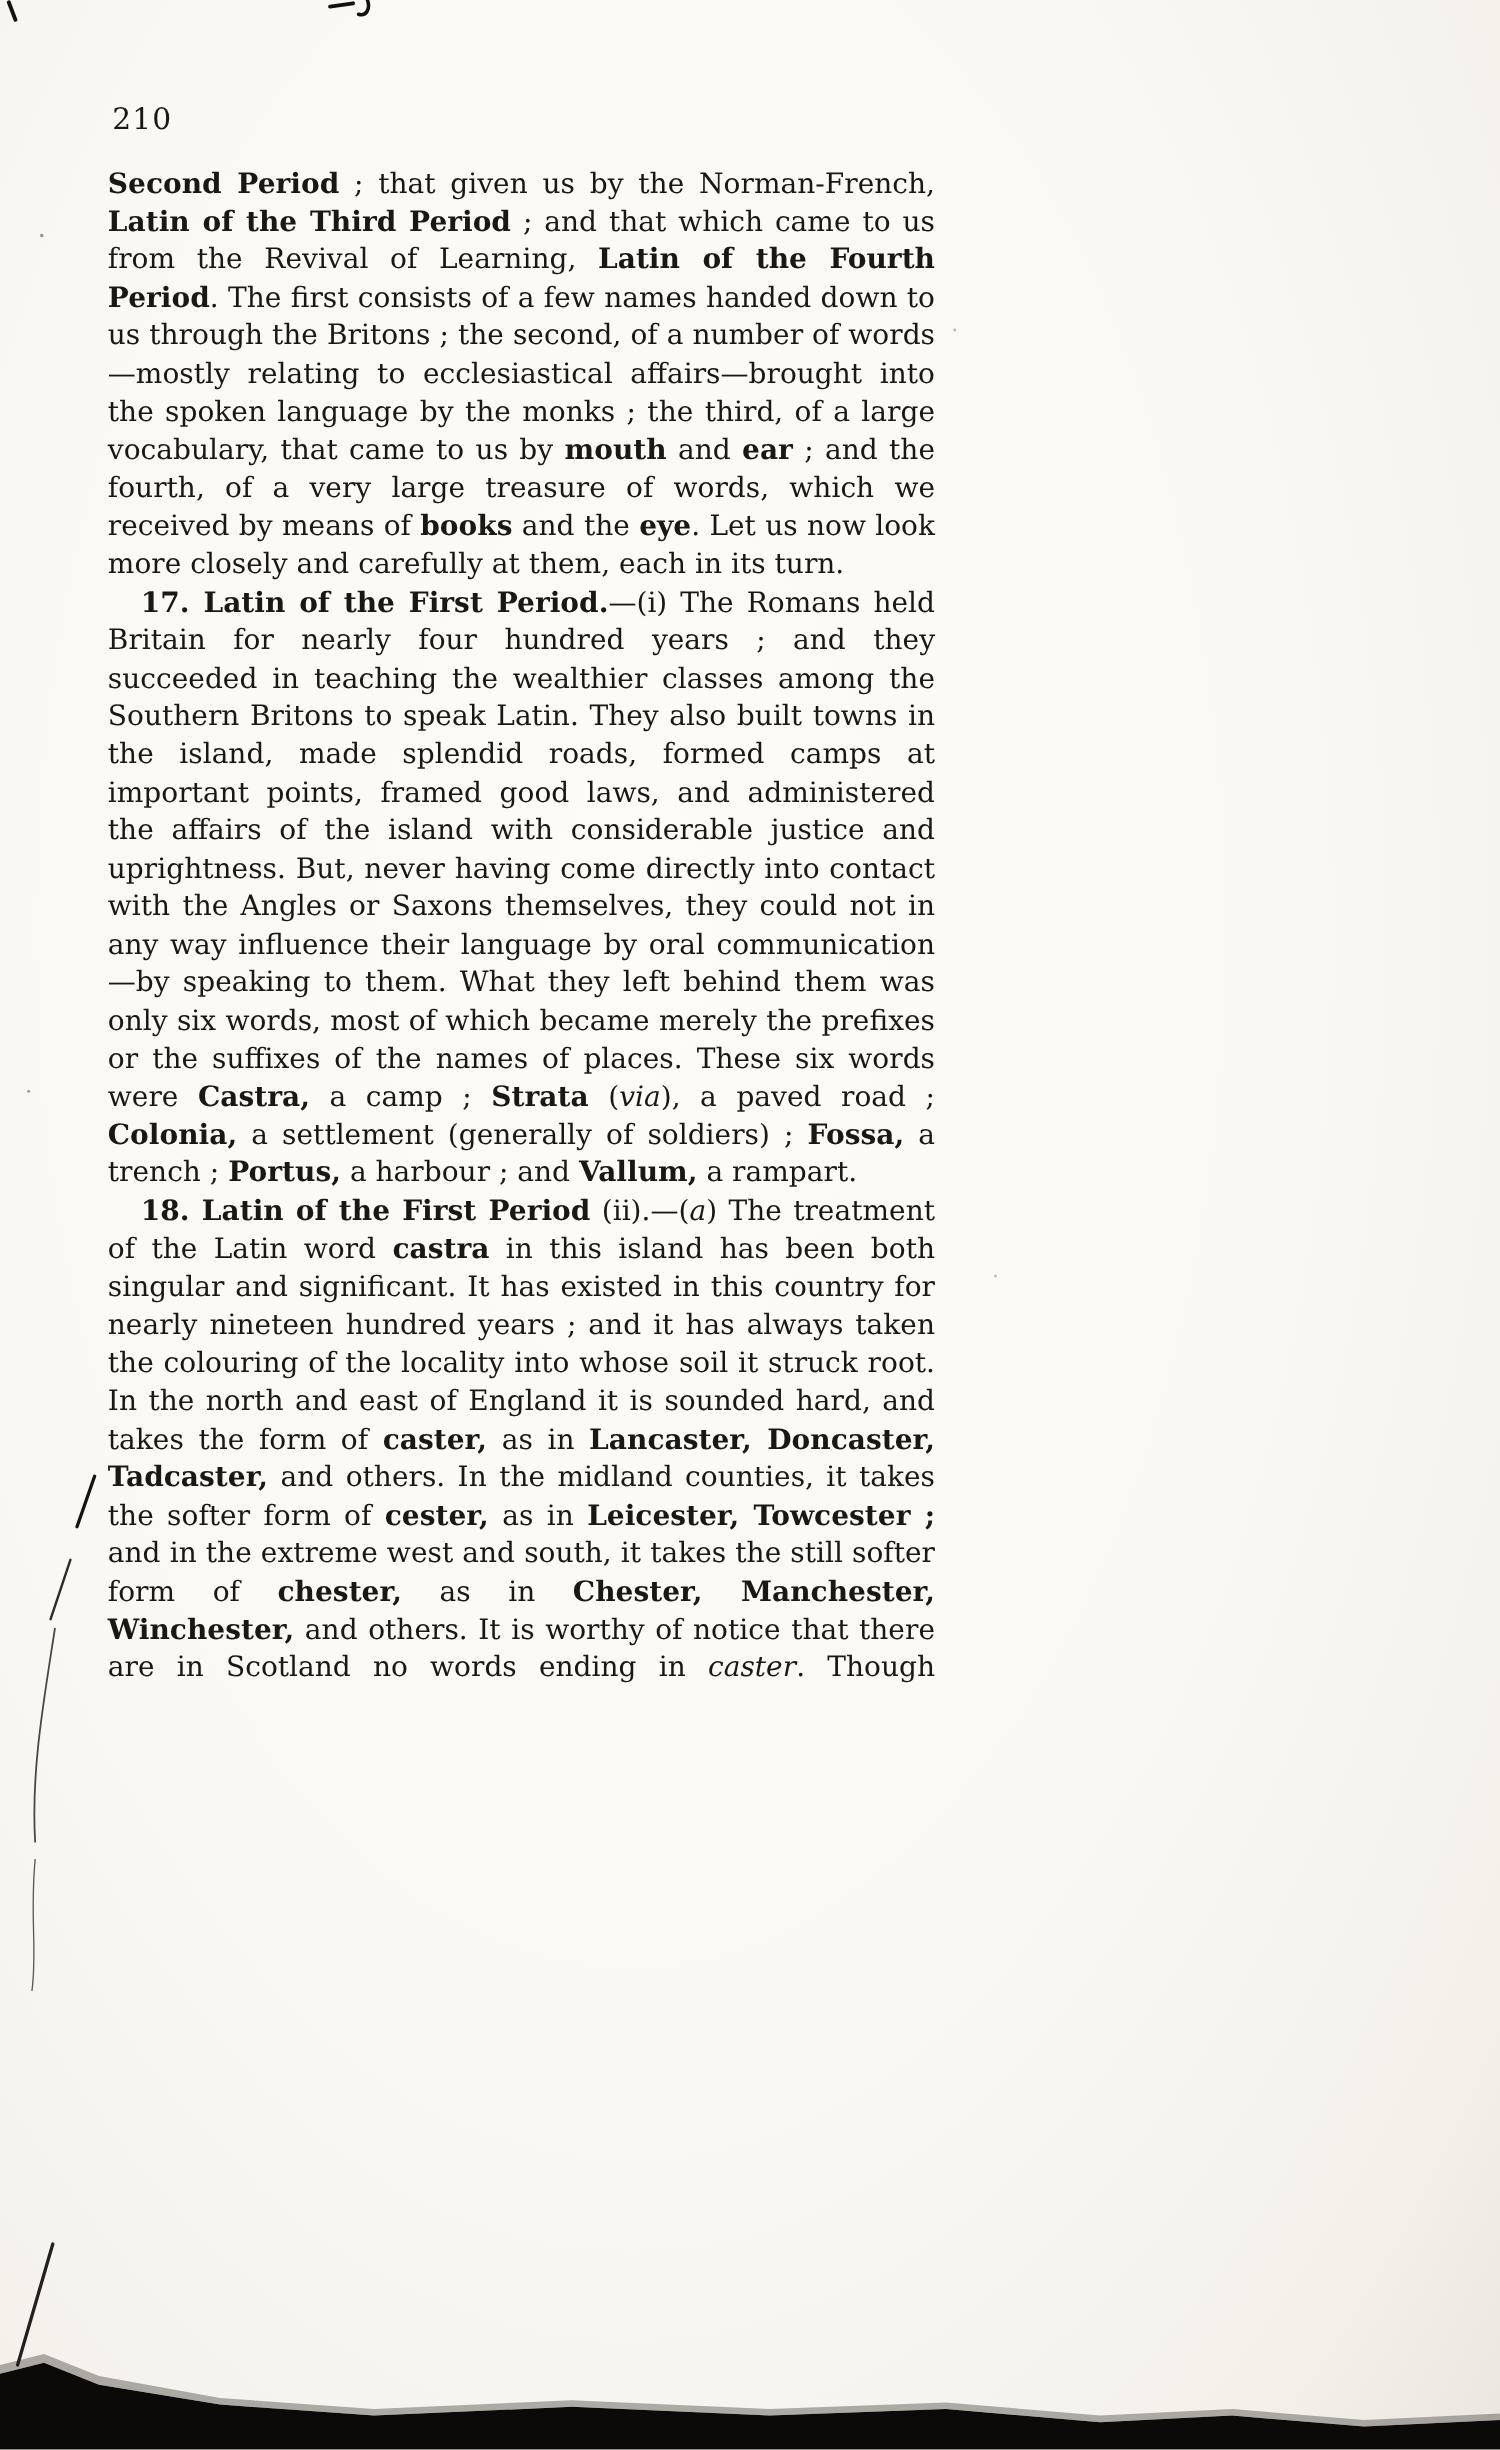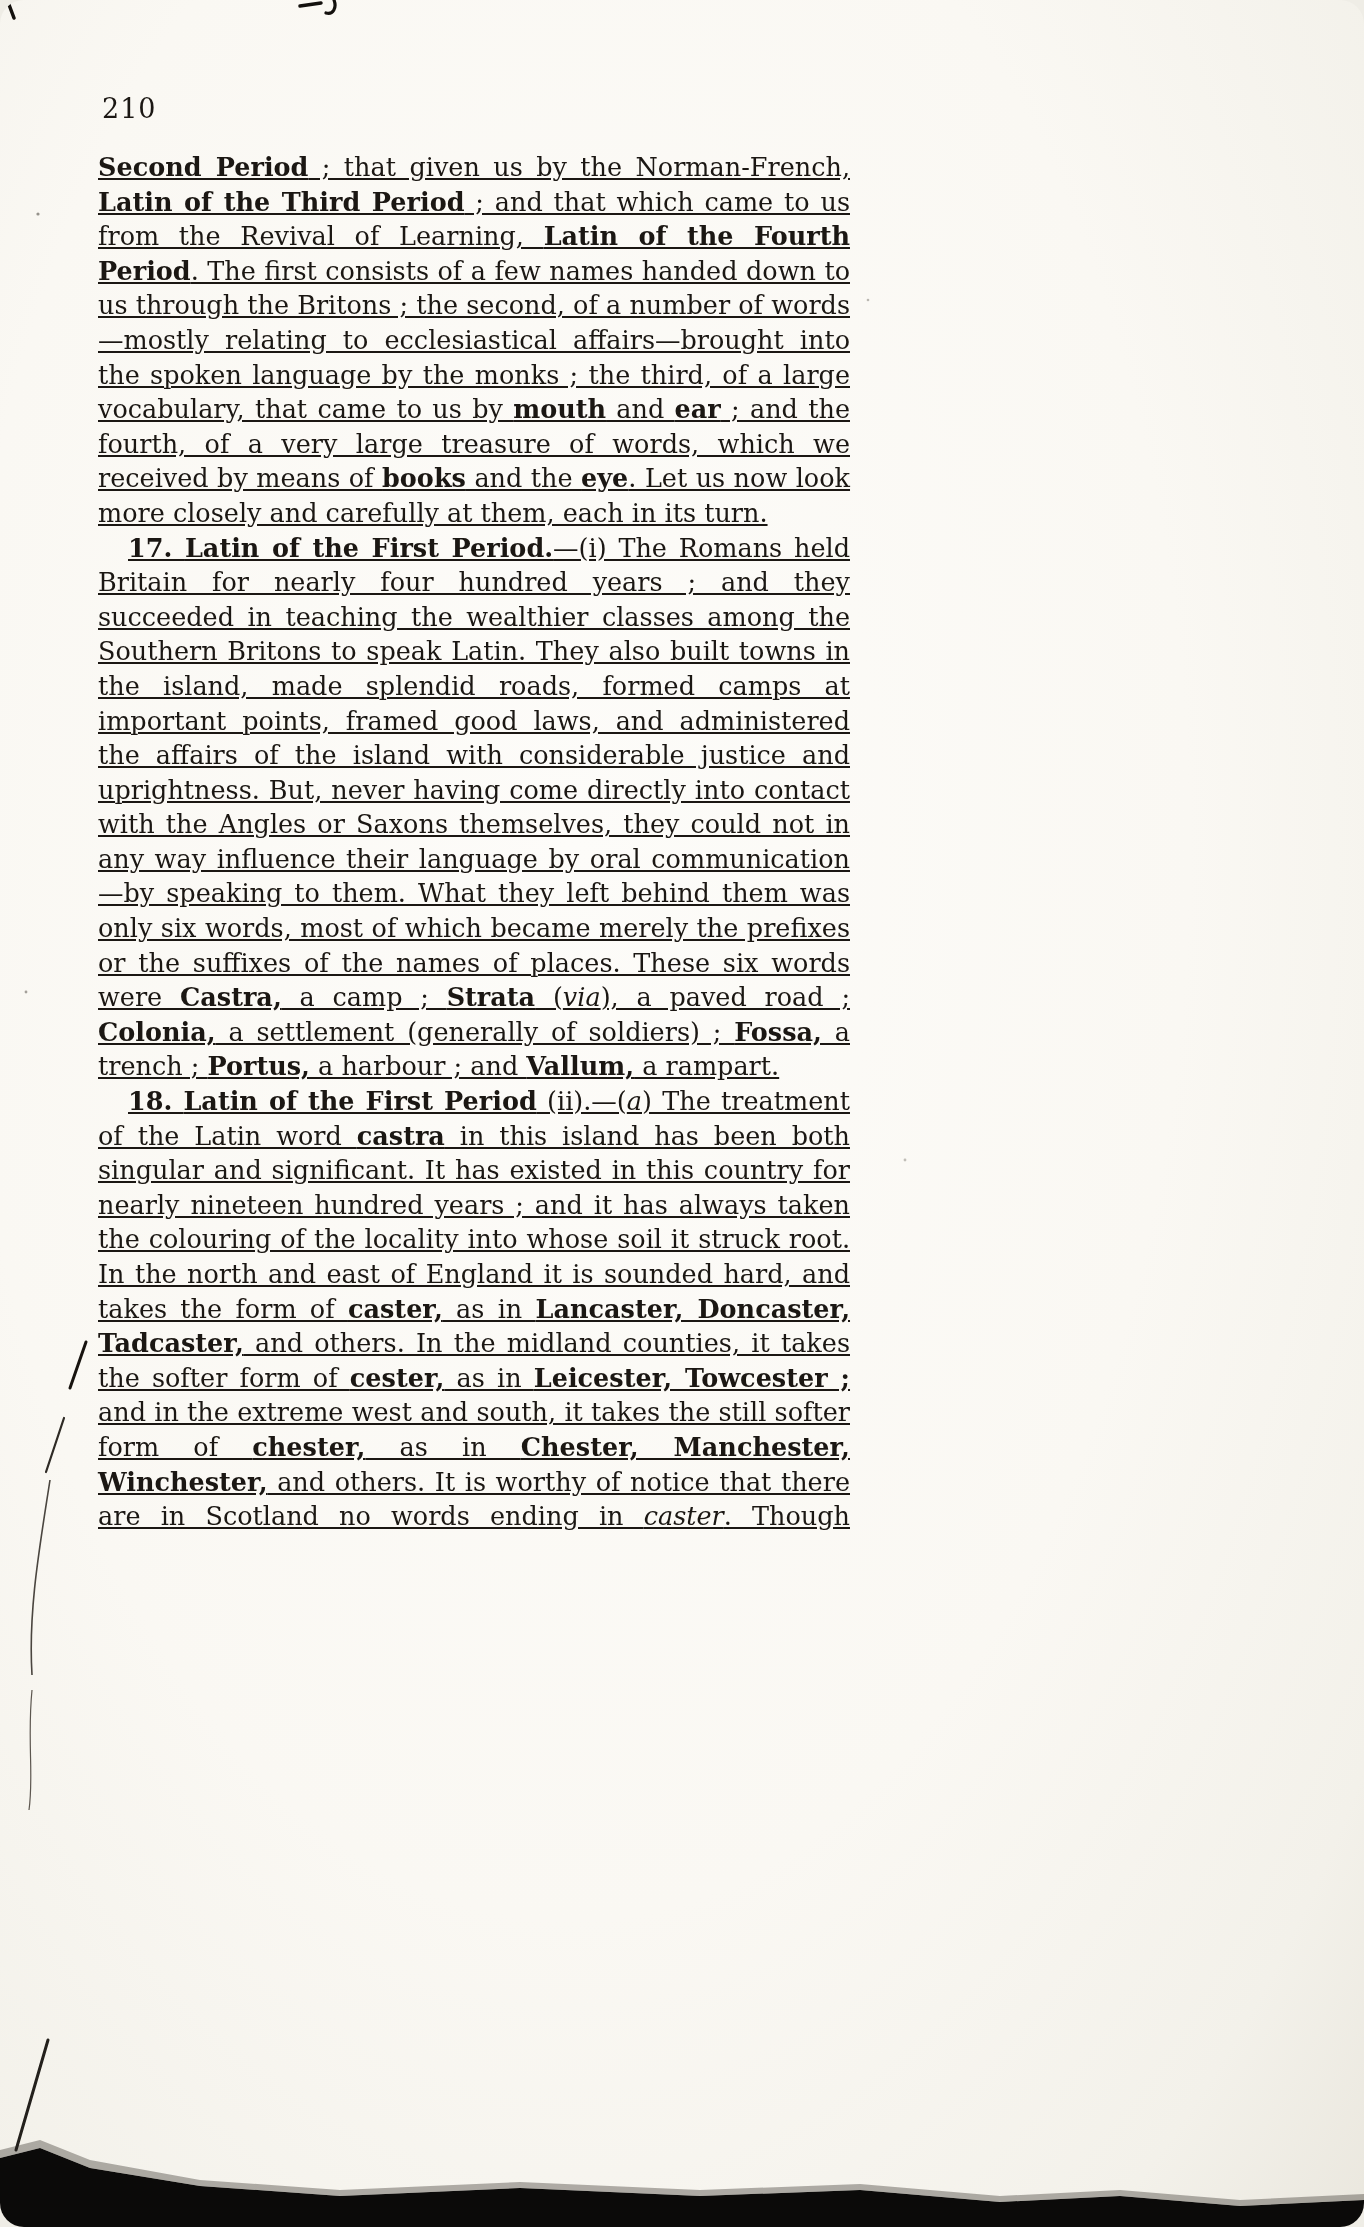--- a/index.html
+++ b/index.html
@@ -9,21 +9,20 @@
     font-family: "DejaVu Serif", "Liberation Serif", serif;
     background: #efede6;
   }
   .page {
     position: relative;
     width: 1364px;
     height: 2227px;
     overflow: hidden;
     background: radial-gradient(ellipse at 42% 38%, #fdfcf9 0%, #faf8f3 55%, #f3f1ea 85%, #eae7de 100%);
     color: #1b1713;
-    border-radius: 24px;
   }
   .page-header {
     position: absolute;
     left: 98px;
     top: 92px;
     width: 752px;
     height: 34px;
   }
   .page-number {
     position: absolute;
@@ -42,21 +41,21 @@
   }
   .text-block {
     position: absolute;
     left: 98px;
     top: 150px;
     width: 752px;
     font-size: 25.5px;
     line-height: 34.6px;
     text-align: justify;
   }
-  .para { margin: 0; padding: 0; text-decoration: underline; }
+  .para { margin: 0; padding: 0; }
   .para.indent { text-indent: 30px; }
   .para.justify-last { text-align-last: justify; }
   .b { font-weight: bold; }
   .i { font-style: italic; }
   .artifacts {
     position: absolute;
     left: 0; top: 0;
     width: 1364px;
     height: 2227px;
     pointer-events: none;

